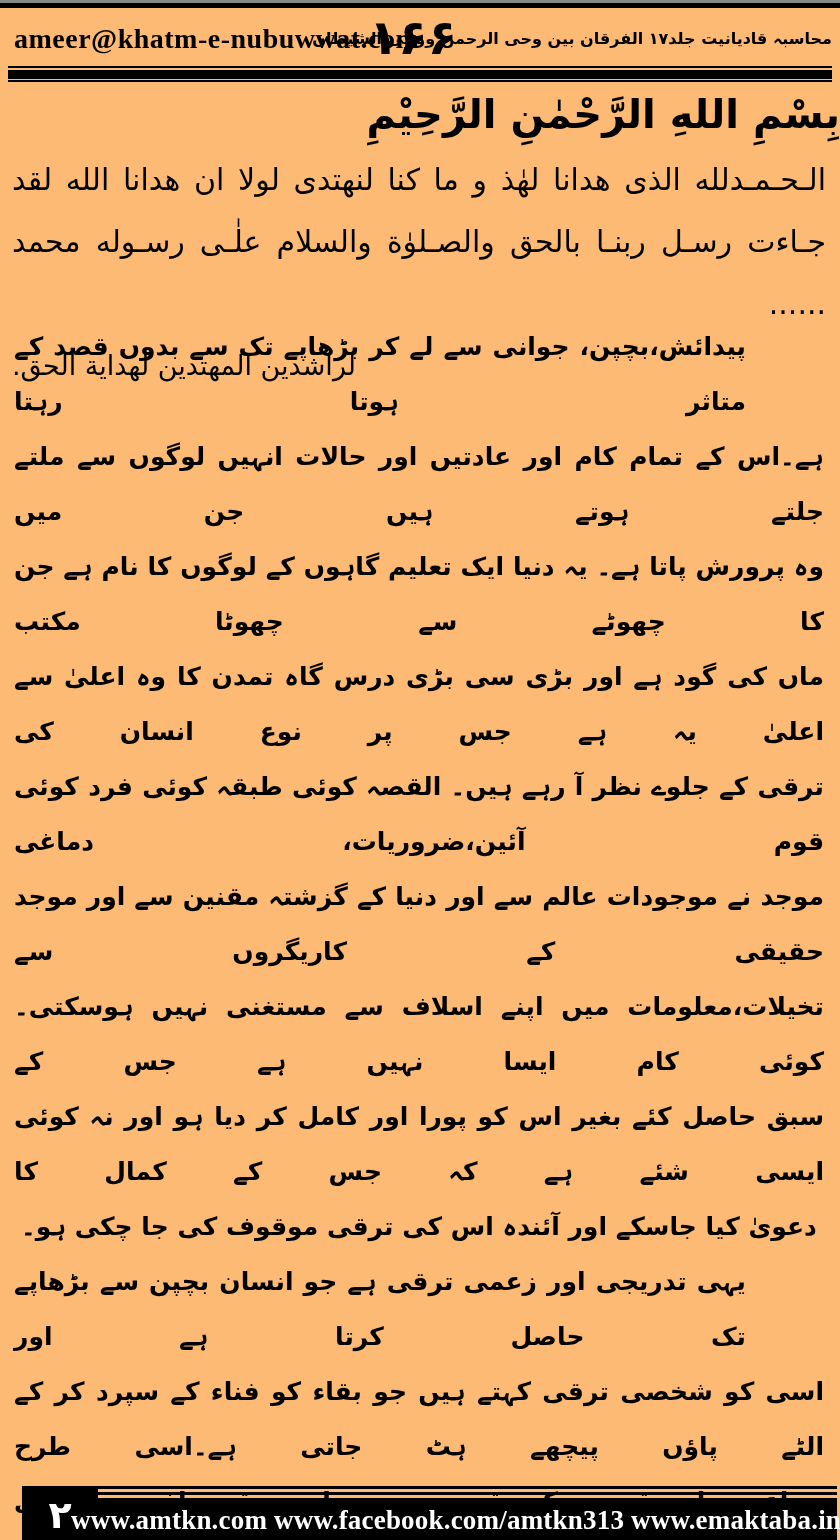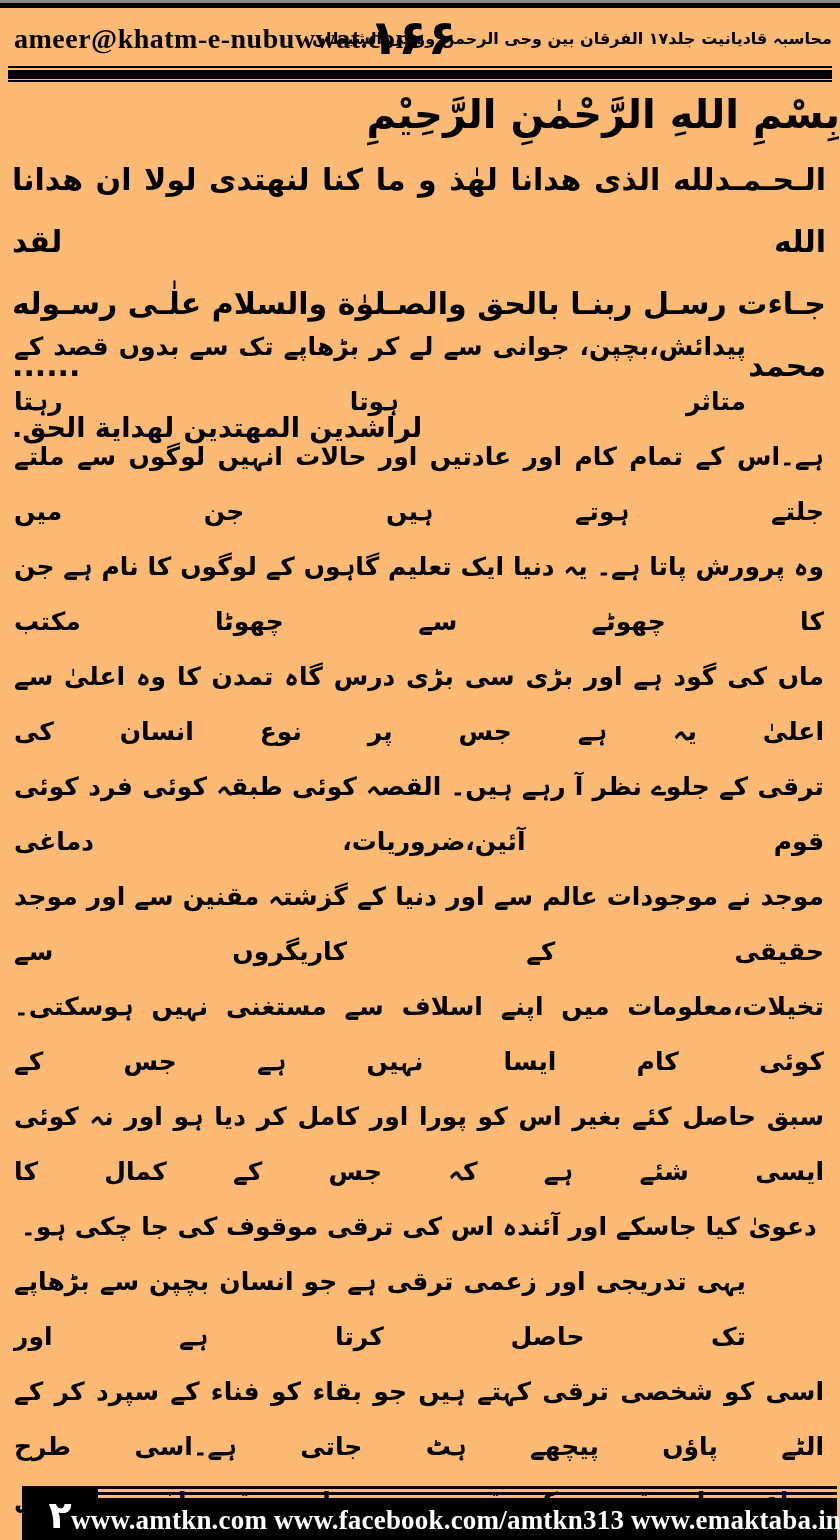--- a/index.html
+++ b/index.html
@@ -34,21 +34,21 @@
 
   
   .bismillah {
     position:absolute; top:88px; left:0; right:0; 
     direction:rtl; font-weight:bold; font-size:40px;
   }
 
   
   .arabic {
     position:absolute; top:146px; left:12px; right:14px;
-    direction:rtl; font-weight:bold; font-size:30px; line-height:62px;
+    direction:rtl; font-weight:normal; font-size:30px; line-height:62px;
   }
   .line { text-align:justify; text-align-last:justify; }
   .arabic .line:last-child { font-size:27px; text-align:center; text-align-last:left; }
 
   
   .body-text {
     position:absolute; top:316px; left:14px; right:16px;
     direction:rtl; font-weight:bold; font-size:25px; line-height:55px;
   }
   .para { margin:0; }

